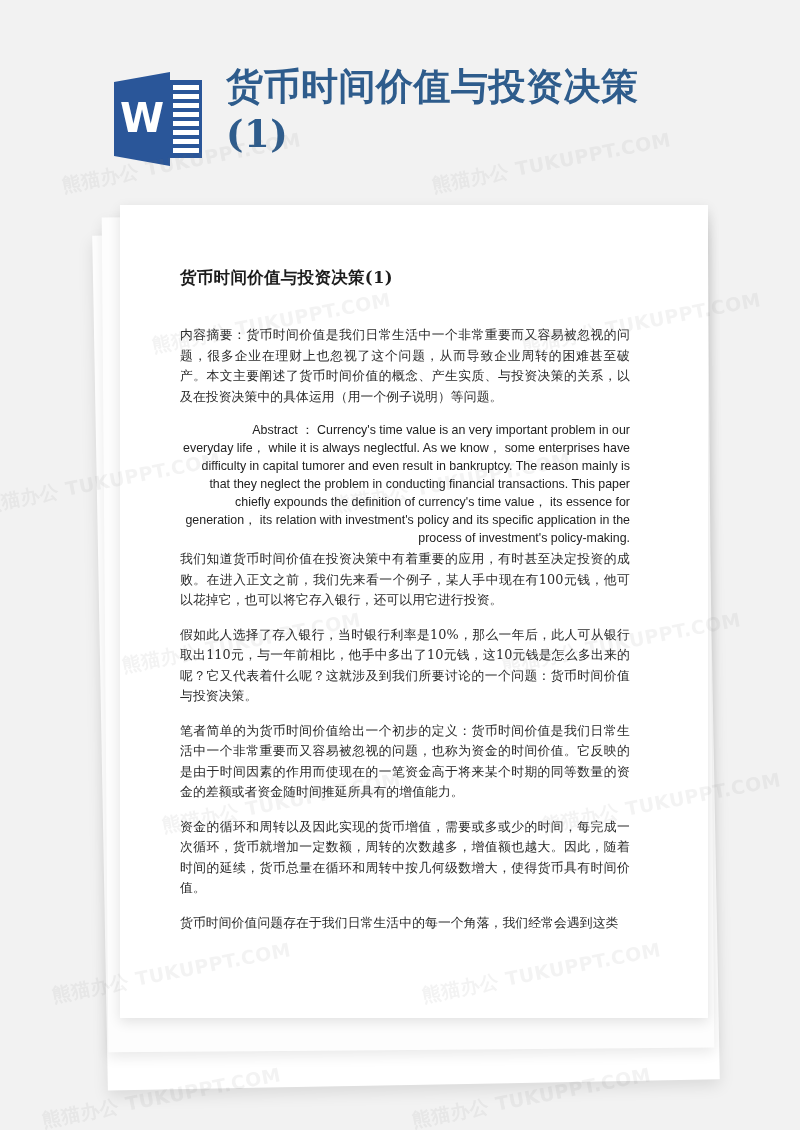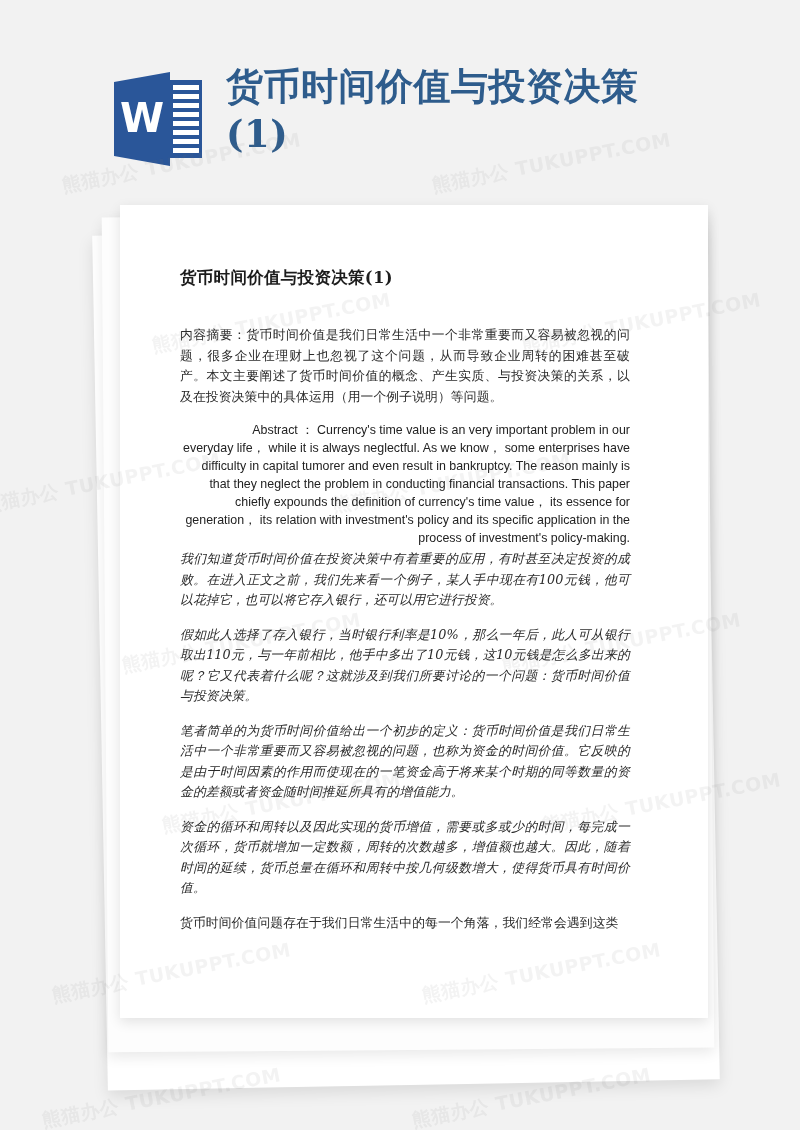--- a/index.html
+++ b/index.html
@@ -133,21 +133,21 @@
   }
   p.mix {
     font-family: "Liberation Sans", sans-serif;
     font-size: 12.4px;
     line-height: 18.5px;
     color: #222222;
     margin: 0 0 2px 0;
   }
   .indent-head { text-indent: 3.4em; }
   .gap-sm { margin-bottom: 17px; }
-  .gap-lg { margin-bottom: 30px; font-style: italic; }
+  .gap-lg { margin-bottom: 30px; }
 
   
   .wm-layer {
     position: absolute;
     left: 0; top: 0;
     width: 800px; height: 1130px;
     pointer-events: none;
     overflow: hidden;
   }
   .wm {

